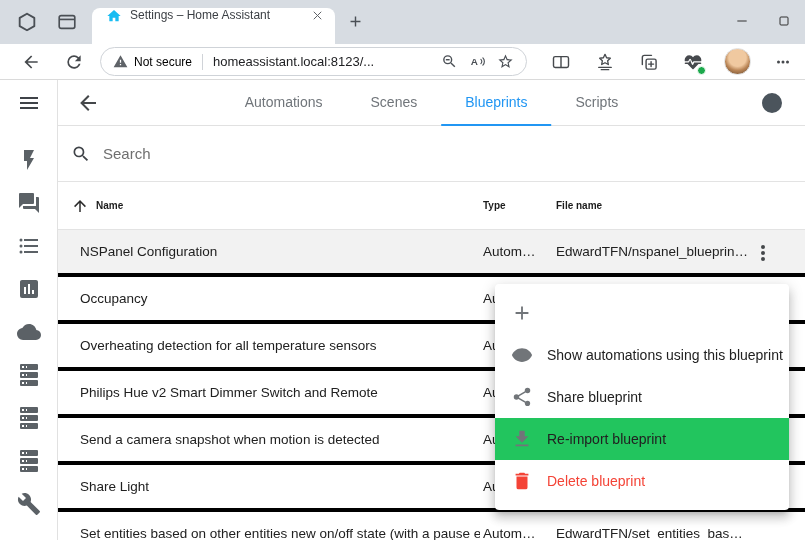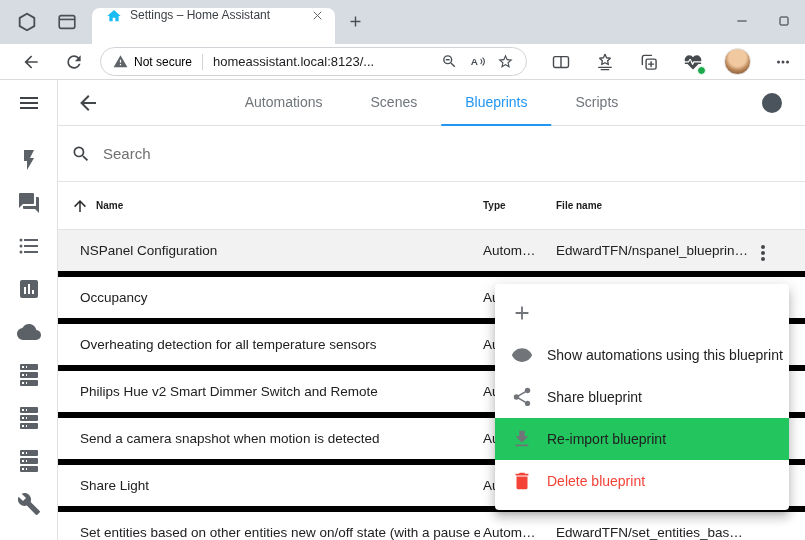--- a/index.html
+++ b/index.html
@@ -69,21 +69,21 @@
   .search-icon { width:20px; height:20px; color:#3f4348; flex:none; }
   .search-input { border:none; outline:none; font-size:15px; color:#212121; margin-left:12px; flex:1; font-family:inherit; background:transparent; }
   .search-input::placeholder { color:#6f6f6f; }
 
   .thead { height:48px; border-bottom:1px solid #e3e3e3; position:relative; font-size:10px; font-weight:700; color:#1d1d1d; }
   .th-sort { position:absolute; left:13px; top:15px; width:18px; height:18px; color:#2c2c2c; }
   .th-name { position:absolute; left:38px; top:0; height:100%; display:flex; align-items:center; }
   .th-type { position:absolute; left:425px; top:0; height:100%; display:flex; align-items:center; }
   .th-file { position:absolute; left:498px; top:0; height:100%; display:flex; align-items:center; }
 
-  .row { height:47px; border-bottom:6px solid #000000; position:relative; font-size:13.5px; color:#212121; background:#fff; }
+  .row { height:47px; border-bottom:4px solid #000000; position:relative; font-size:13.5px; color:#212121; background:#fff; }
   .row.selected { background:#f2f2f2; }
   .cell { position:absolute; top:0; height:100%; display:flex; align-items:center; white-space:nowrap; overflow:hidden; }
   .cell.name { left:22px; width:400px; text-overflow:ellipsis; }
   .cell.type { left:425px; width:66px; }
   .cell.file { left:498px; width:215px; }
   .kebab { position:absolute; right:30px; top:11px; width:24px; height:24px; color:#44474a; }
 
   
   .ctx-menu { position:absolute; left:495px; top:284px; width:294px; background:#fff; border-radius:4px;
               padding:8px 0; z-index:40;

